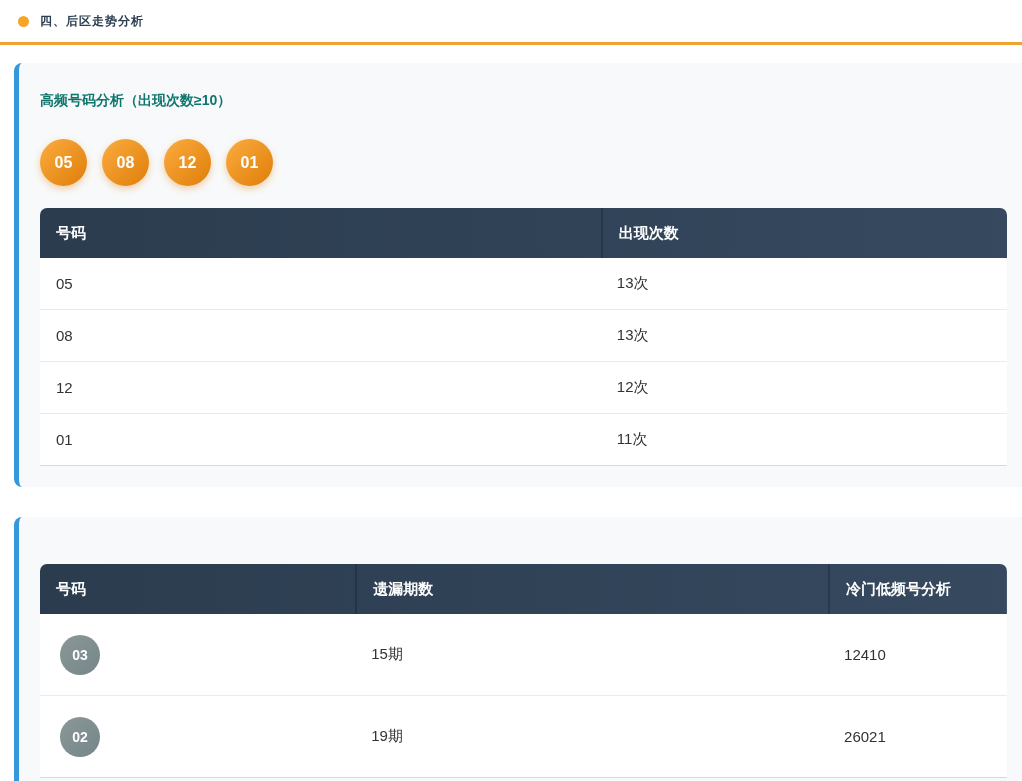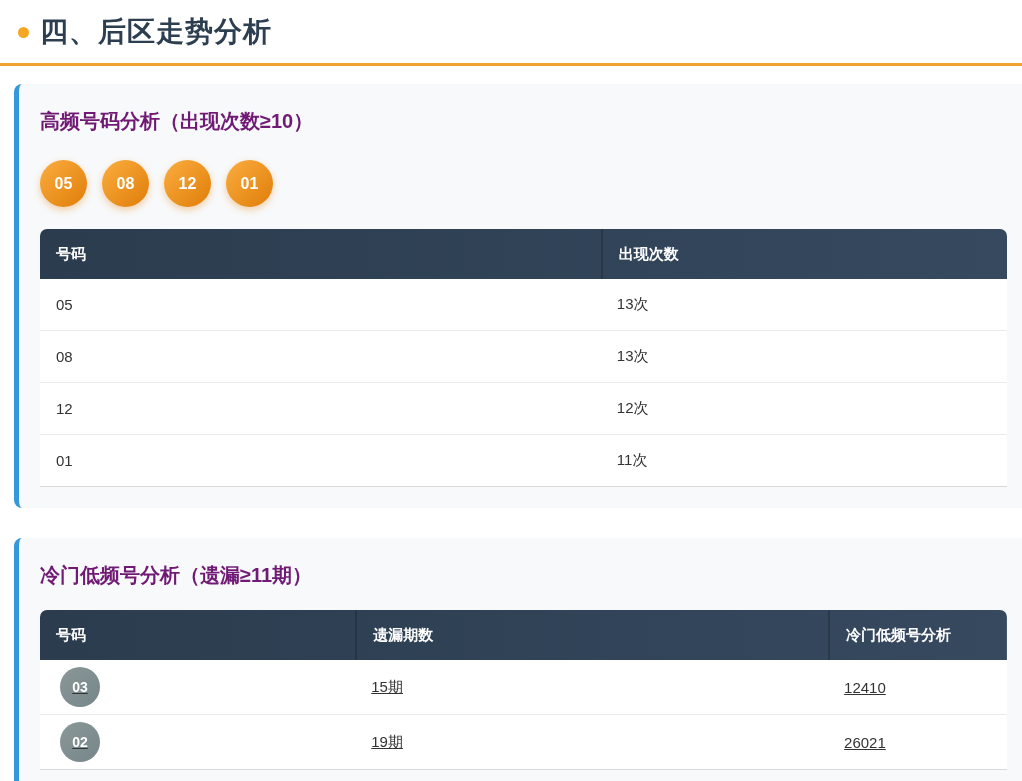--- a/index.html
+++ b/index.html
@@ -15,42 +15,42 @@
     display: flex; align-items: center;
     padding: 13px 0 12px 18px;
   }
   .bullet {
     width: 11px; height: 11px; border-radius: 50%;
     background: #f5a623;
     margin-right: 11px;
     flex: 0 0 auto;
   }
   .section-title {
-    font-size: 28px; font-weight: bold;
+    font-size: 12px; font-weight: bold;
     color: #2c3e50;
     letter-spacing: 1px;
   }
   .section-underline {
     height: 3px; width: 100%;
     background: #f0a330;
   }
 
   
   .card {
     margin: 18px 0 0 14px;
     width: calc(100% - 4px);   
     background: #f8f9fa;
     border-left: 5px solid #3498db;
     border-radius: 8px;
     padding: 25px 25px 21px 21px;
   }
   .card + .card { margin-top: 30px; }
   .card-title {
-    font-size: 20px; font-weight: bold;
-    color: #701a75;
+    font-size: 14px; font-weight: bold;
+    color: #0f766e;
     line-height: 25px;
   }
 
   
   .badge-row {
     display: flex; gap: 15px;
     margin-top: 26px;
   }
   .num-badge {
     width: 47px; height: 47px; border-radius: 50%;
@@ -83,21 +83,21 @@
   thead th:last-child  { border-top-right-radius: 7px; margin-left: 32px; }
   td {
     background: #ffffff;
     padding-left: 16px;
     font-size: 15px;
     color: #333333;
     border-bottom: 1px solid #ebebeb;
   }
   tbody tr:last-child td { border-bottom: 1px solid #d9d9d9; }
   .freq-table td { height: 52px; }
-  .cold-table td { height: 55px; text-decoration: underline; }
+  .cold-table td { height: 82px; }
 
   .freq-table .col-number { width: 58%; }
   .cold-table .col-number { width: 32.6%; }
   .cold-table .col-missing { width: 48.9%; }
 
   .gray-badge {
     width: 40px; height: 40px; border-radius: 50%;
     background: linear-gradient(135deg, #8b9798, #75868a);
     color: #ffffff; font-size: 14px; font-weight: bold;
     display: flex; align-items: center; justify-content: center;
@@ -145,21 +145,20 @@
       </tr>
       <tr>
         <td>01</td>
         <td>11次</td>
       </tr>
     </tbody>
   </table>
 </div>
 
 <div class="card">
-  <div class="card-title">冷门低频号分析（遗漏≥11期）</div>
 
   <table class="cold-table">
     <thead>
       <tr>
         <th class="col-number">号码</th>
         <th class="col-missing">遗漏期数</th>
         <th>冷门低频号分析</th>
       </tr>
     </thead>
     <tbody>

